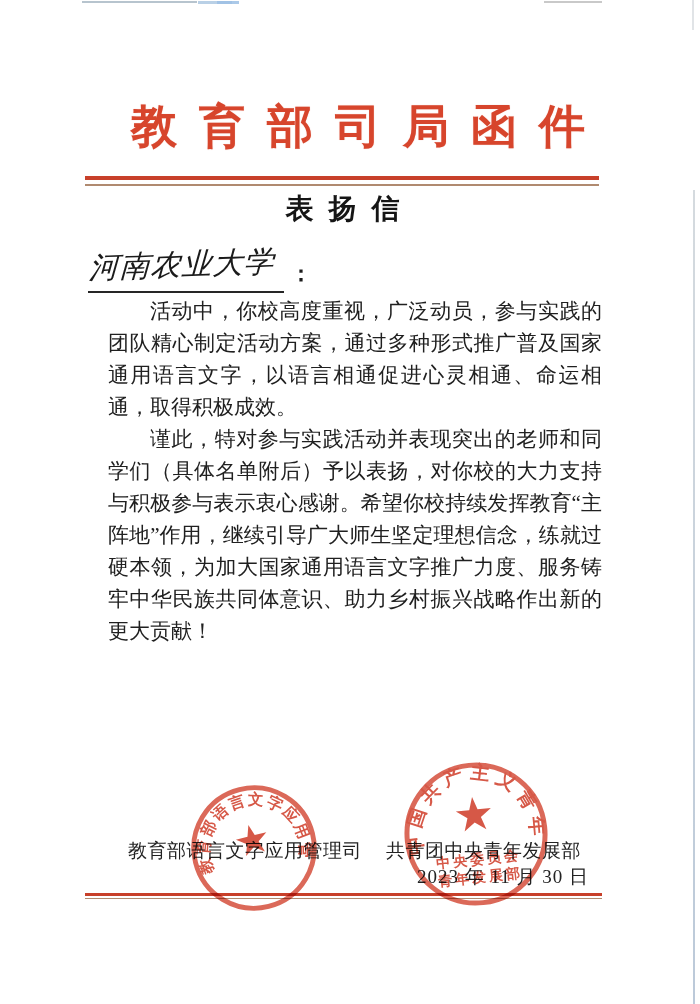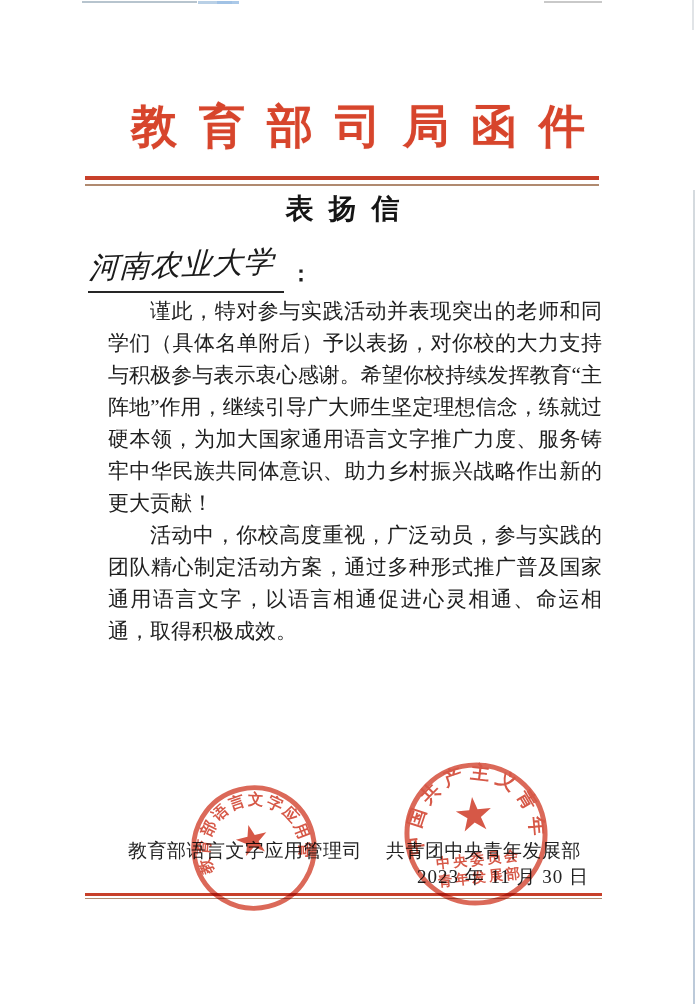--- a/index.html
+++ b/index.html
@@ -85,22 +85,22 @@
   <div class="rule-top-thin"></div>
 
   <div class="letter-title">表扬信</div>
 
   <div class="salutation">
     <span class="recipient-line"><span class="recipient-name">河南农业大学</span></span>
     <span class="salutation-colon">：</span>
   </div>
 
   <div class="body-text">
+    <p>活动中，你校高度重视，广泛动员，参与实践的团队精心制定活动方案，通过多种形式推广普及国家通用语言文字，以语言相通促进心灵相通、命运相通，取得积极成效。</p>
     <p>谨此，特对参与实践活动并表现突出的老师和同学们（具体名单附后）予以表扬，对你校的大力支持与积极参与表示衷心感谢。希望你校持续发挥教育“主阵地”作用，继续引导广大师生坚定理想信念，练就过硬本领，为加大国家通用语言文字推广力度、服务铸牢中华民族共同体意识、助力乡村振兴战略作出新的更大贡献！</p>
-    <p>活动中，你校高度重视，广泛动员，参与实践的团队精心制定活动方案，通过多种形式推广普及国家通用语言文字，以语言相通促进心灵相通、命运相通，取得积极成效。</p>
   </div>
 
   <div class="signature sig-left">教育部语言文字应用管理司</div>
   <div class="signature sig-right">共青团中央青年发展部</div>
   <div class="date-line">2023 年 11 月 30 日</div>
 
   <div class="rule-bottom-thick"></div>
   <div class="rule-bottom-thin"></div>
 
   <svg class="seal seal-left" width="136" height="136" viewBox="0 0 140 140">

